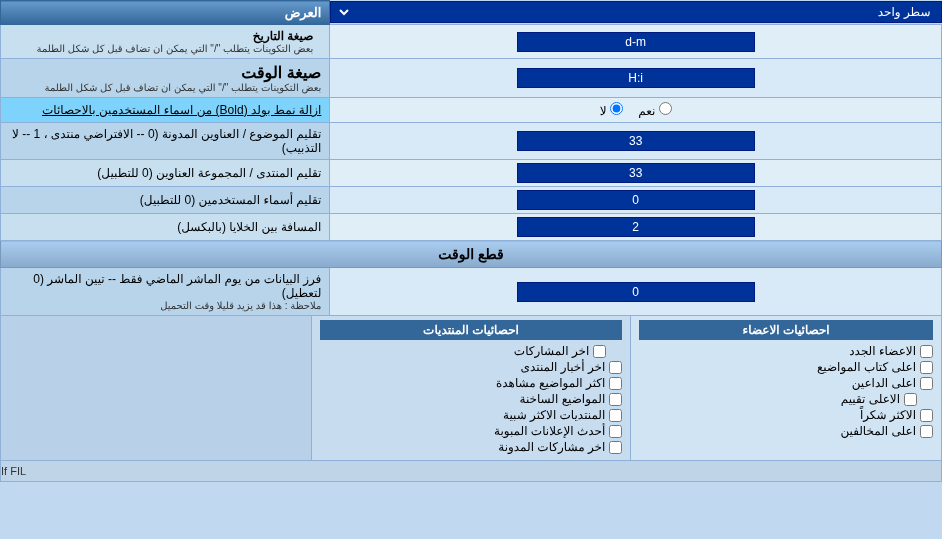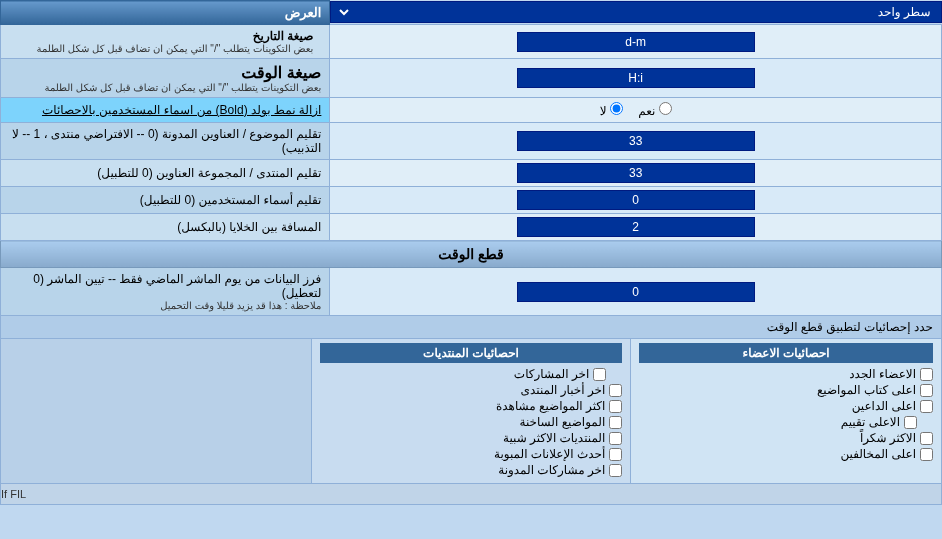--- a/index.html
+++ b/index.html
@@ -135,25 +135,20 @@
   <tr>
     <td style="background:#d8eaf8; padding:3px 8px; border:1px solid #8fb0d8; text-align:center;">
       <input type="text" value="0" style="background: rgb(0, 51, 153); color: rgb(255, 255, 255); border: 1px solid rgb(0, 26, 128); padding: 2px 6px; font-size: 12px; text-align: center; width: 40%;">
     </td>
     <td style="background:#b8d4ea; padding:4px 8px; border:1px solid #8fb0d8; text-align:right;">
       <div>فرز البيانات من يوم الماشر الماضي فقط -- تيين الماشر (0 لتعطيل)</div>
       <div style="font-size:10px; color:#333;">ملاحظة : هذا قد يزيد قليلا وقت التحميل</div>
     </td>
   </tr>
 
-  <tr>
-    <td colspan="2" style="background:#b0cce8; padding:4px 8px; border:1px solid #8fb0d8; text-align:right;">
-      <span>حدد إحصائيات لتطبيق قطع الوقت</span>
-    </td>
-  </tr>
 
   <tr>
     <td colspan="2" style="padding:0; border:1px solid #8fb0d8;">
       <table style="width:100%; border-collapse:collapse;">
         <tbody>
               <tr>
 
           <td style="width:33%; vertical-align:top; background:#d0e4f4; padding:4px 8px; border-left:1px solid #8fb0d8;">
             <div style="background:#336699; color:#fff; padding:3px 8px; font-weight:bold; text-align:center; margin-bottom:4px;">احصائيات الاعضاء</div>
             <div class="checkbox-item" style="display:flex; align-items:center; gap:4px; margin:2px 0; direction:rtl;">

